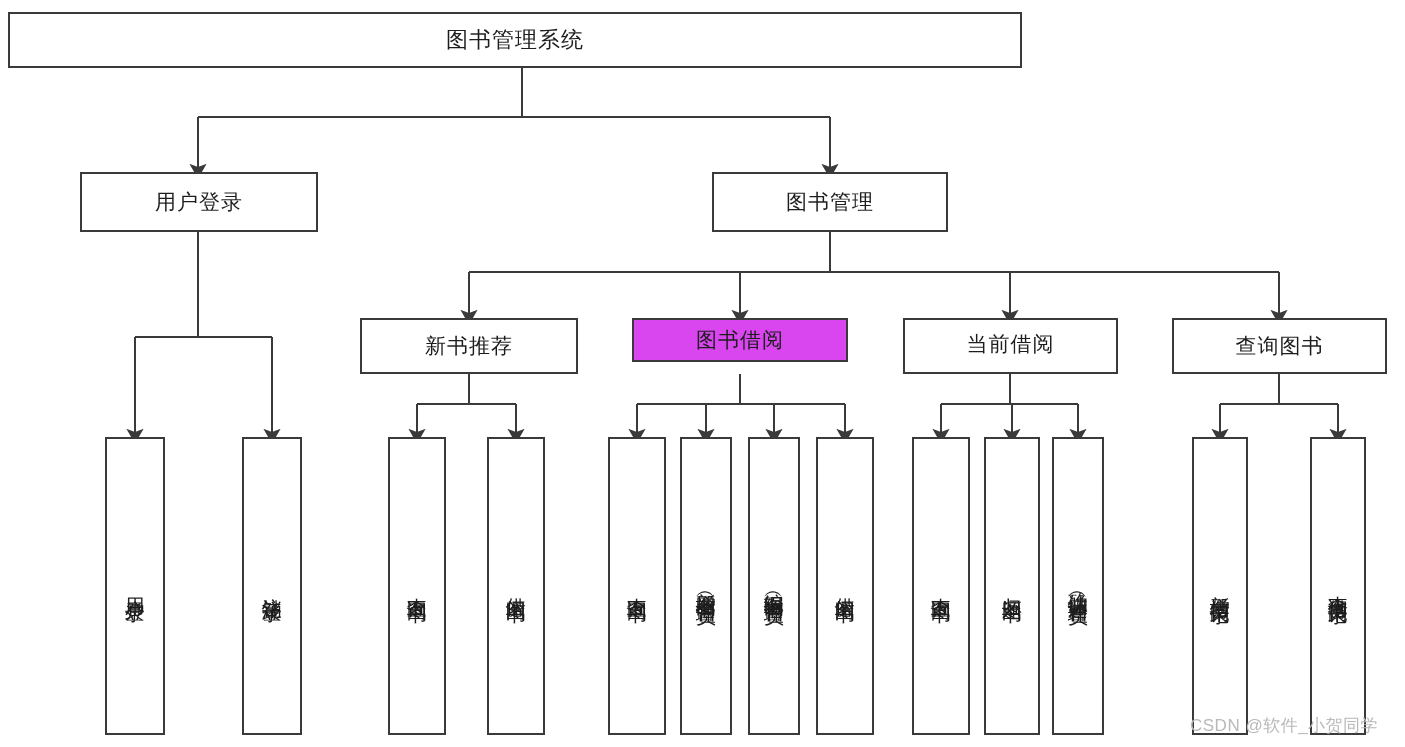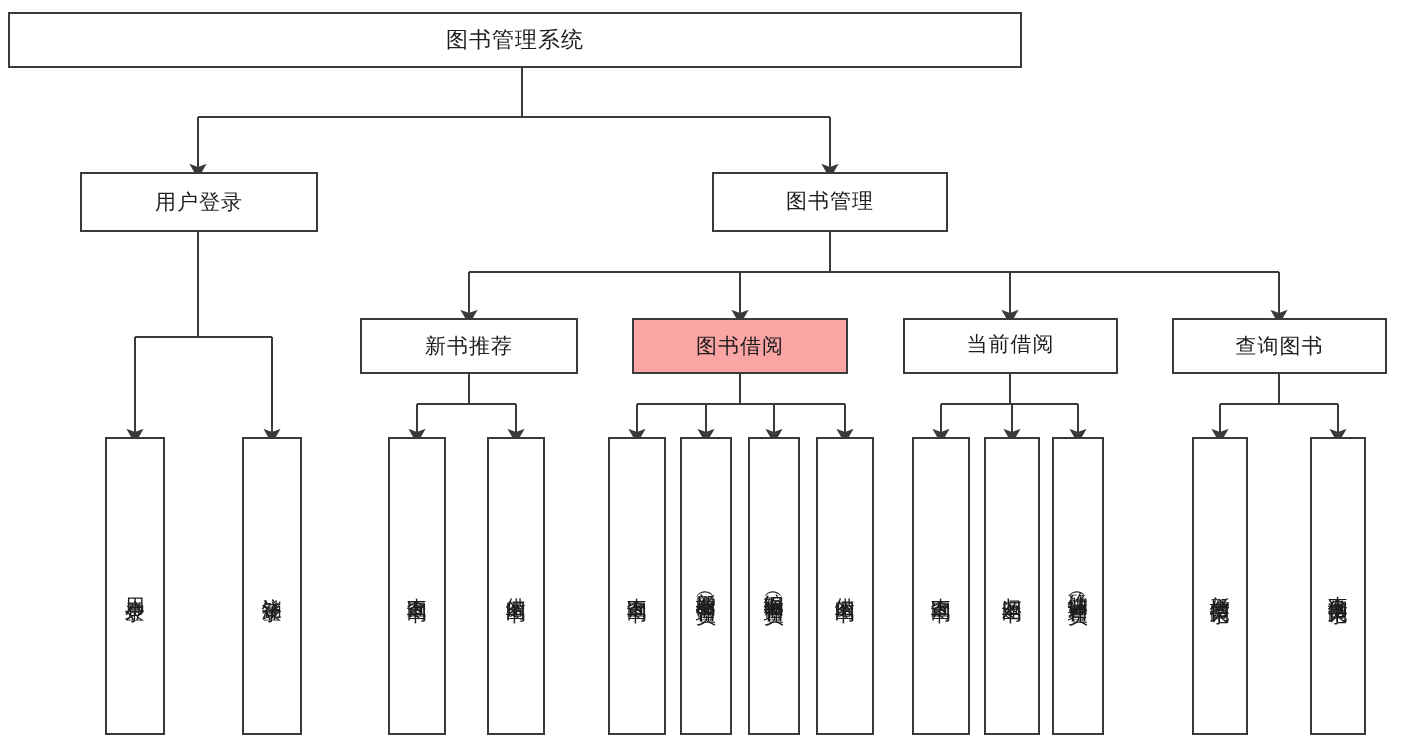--- a/index.html
+++ b/index.html
@@ -114,27 +114,27 @@
       </g>
   </svg>
 
   <div id="node-layer">
       <div class="node horiz root" style="left: 8px; top: 12px; width: 1014px; height: 56px; border-color: rgb(58, 58, 58); background: rgb(255, 255, 255);">
         <span class="htext">图书管理系统</span>
       </div>
       <div class="node horiz" style="left: 80px; top: 172px; width: 238px; height: 60px; border-color: rgb(58, 58, 58); background: rgb(255, 255, 255);">
         <span class="htext">用户登录</span>
       </div>
-      <div class="node horiz" style="left: 712px; top: 172px; width: 236px; height: 60px; border-color: rgb(58, 58, 58); background: rgb(255, 255, 255); font-family: Liberation Serif, serif;">
+      <div class="node horiz" style="left: 712px; top: 172px; width: 236px; height: 60px; border-color: rgb(58, 58, 58); background: rgb(255, 255, 255);">
         <span class="htext">图书管理</span>
       </div>
       <div class="node horiz" style="left: 360px; top: 318px; width: 218px; height: 56px; border-color: rgb(58, 58, 58); background: rgb(255, 255, 255);">
         <span class="htext">新书推荐</span>
       </div>
-      <div class="node horiz" style="left: 632px; top: 318px; width: 216px; height: 56px; border-color: rgb(58, 58, 58); background: #fca5a5;">
+      <div class="node horiz" style="left: 632px; top: 318px; width: 216px; height: 44px; border-color: rgb(58, 58, 58); background: #d946ef;">
         <span class="htext">图书借阅</span>
       </div>
       <div class="node horiz" style="left: 903px; top: 318px; width: 215px; height: 56px; border-color: rgb(58, 58, 58); background: rgb(255, 255, 255); font-family: Liberation Mono, monospace;">
         <span class="htext">当前借阅</span>
       </div>
       <div class="node horiz" style="left: 1172px; top: 318px; width: 215px; height: 56px; border-color: rgb(58, 58, 58); background: rgb(255, 255, 255);">
         <span class="htext">查询图书</span>
       </div>
       <div class="node vert" style="left: 105px; top: 437px; width: 60px; height: 298px; border-color: rgb(58, 58, 58); background: rgb(255, 255, 255);">
         <span class="vtext">用户登录</span>
@@ -170,14 +170,15 @@
         <span class="vtext">确认归还（管理员）</span>
       </div>
       <div class="node vert" style="left: 1192px; top: 437px; width: 56px; height: 298px; border-color: rgb(58, 58, 58); background: rgb(255, 255, 255);">
         <span class="vtext">新增借阅记录</span>
       </div>
       <div class="node vert" style="left: 1310px; top: 437px; width: 56px; height: 298px; border-color: rgb(58, 58, 58); background: rgb(255, 255, 255);">
         <span class="vtext">查询借阅记录</span>
       </div>
     </div>
 
+  <div class="watermark" style="left: 1190px; top: 714px; color: rgb(185, 185, 185);">CSDN @软件_小贺同学</div>
 
 </div>
 
 </body></html>

